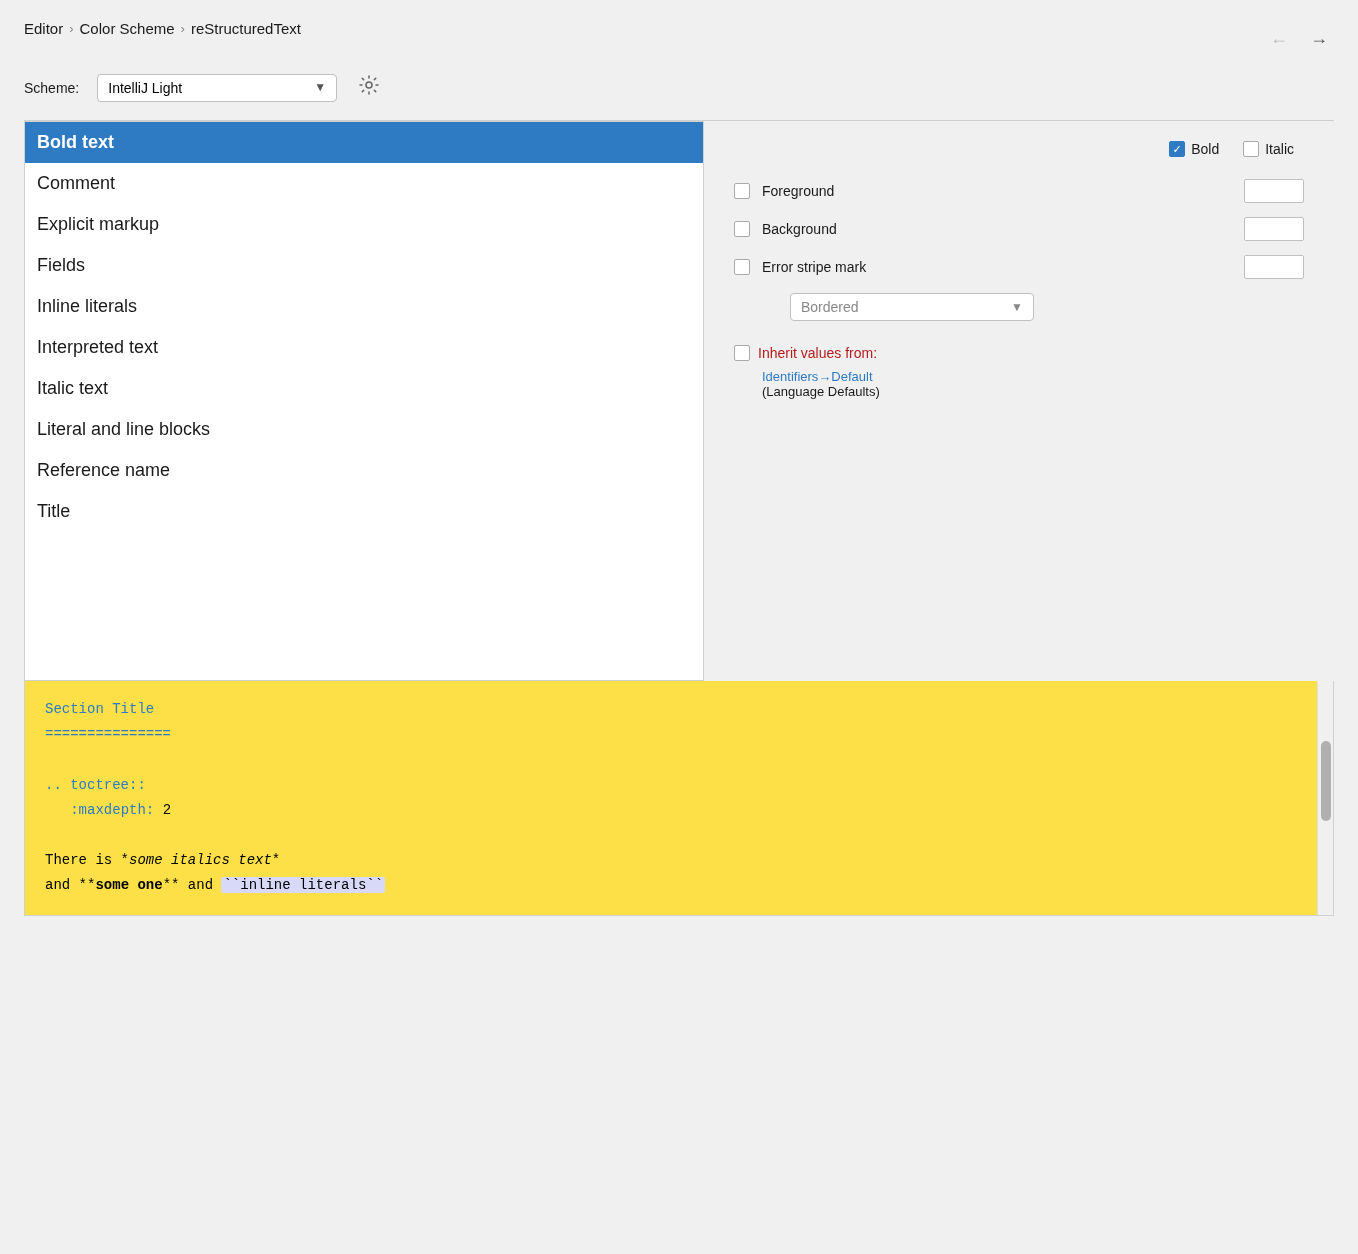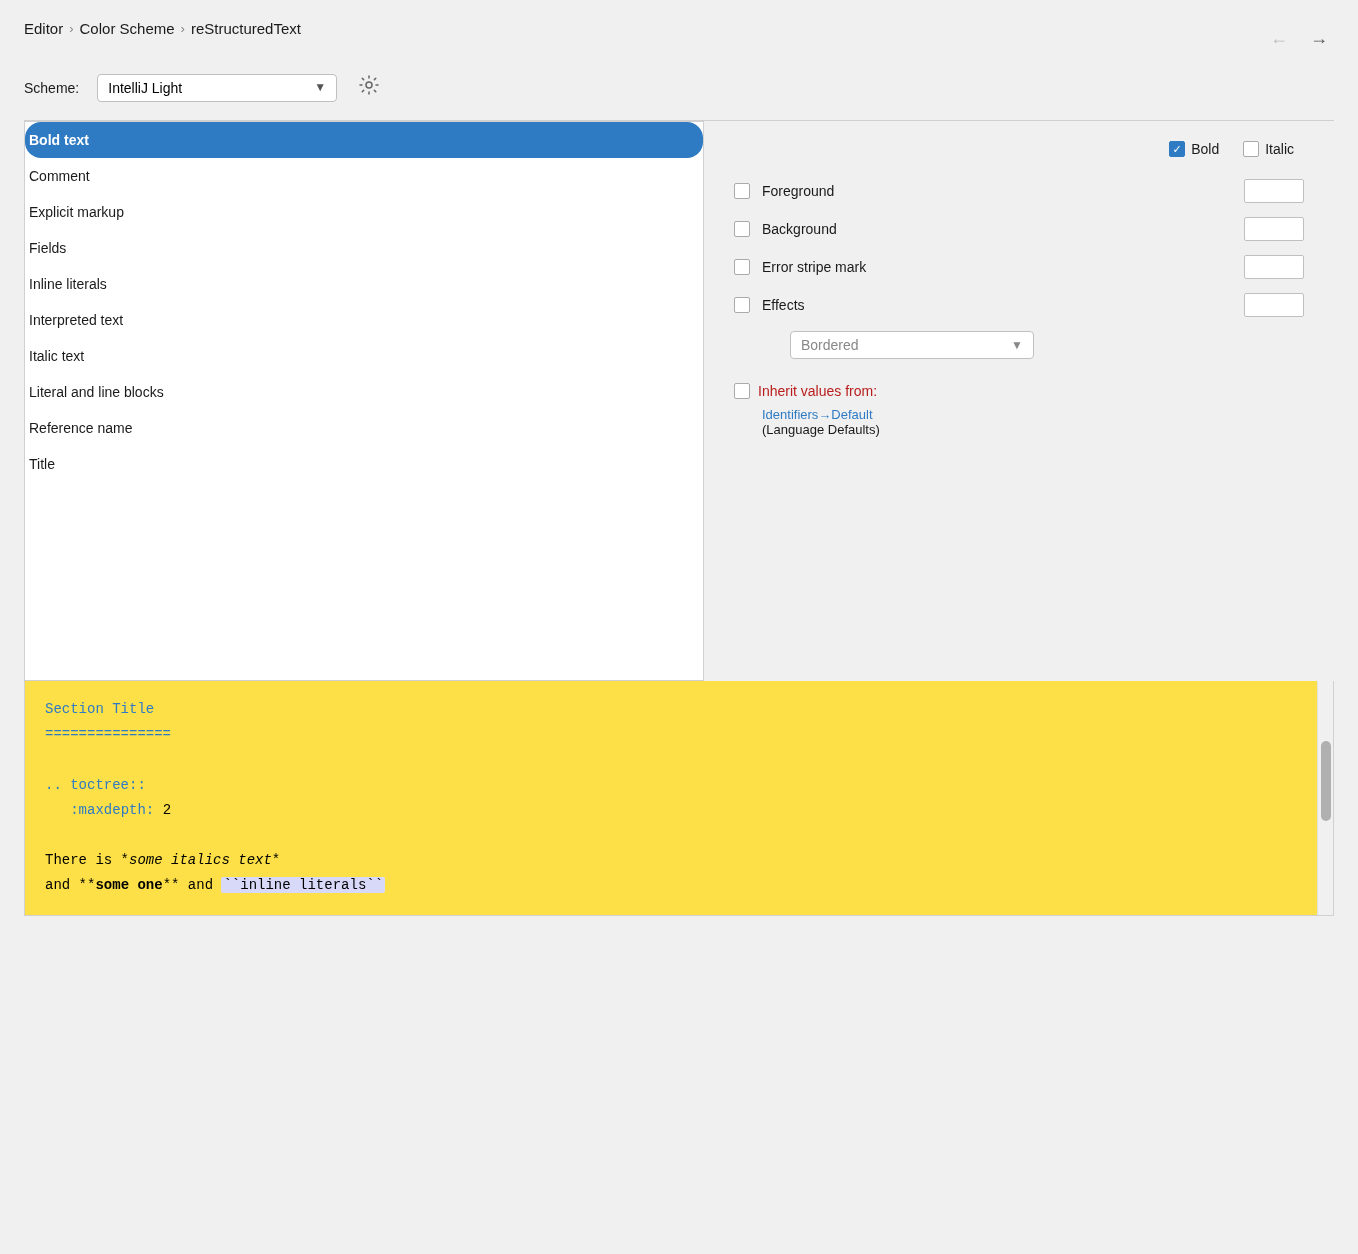--- a/index.html
+++ b/index.html
@@ -83,25 +83,24 @@
       gap: 0;
       background: #f0f0f0;
     }
     .left-panel {
       width: 680px;
       background: #fff;
       border: 1px solid #d0d0d0;
       min-height: 560px;
     }
     .list-item {
-      padding: 10px 4px;
-      font-size: 14px;
-      cursor: pointer;
-      color: #1a1a1a;
-      border-radius: 16px;
+      padding: 10px 12px;
+      font-size: 18px;
+      cursor: pointer;
+      color: #1a1a1a;
     }
     .list-item.selected {
       background: #2e7bc4;
       color: #fff;
       font-weight: 600;
     }
     .right-panel {
       flex: 1;
       padding: 20px 30px;
       background: #f0f0f0;
@@ -340,25 +339,20 @@
         <span class="color-row-label">Background</span>
         <div class="color-swatch"></div>
       </div>
 
       <div class="color-row">
         <div class="color-row-checkbox"></div>
         <span class="color-row-label">Error stripe mark</span>
         <div class="color-swatch"></div>
       </div>
 
-      <div class="color-row">
-        <div class="color-row-checkbox"></div>
-        <span class="color-row-label">Effects</span>
-        <div class="color-swatch"></div>
-      </div>
 
       <div style="margin-left: 28px; margin-bottom: 20px;">
         <div class="effects-dropdown">
           <span class="effects-dropdown-text">Bordered</span>
           <span class="effects-dropdown-arrow">▼</span>
         </div>
       </div>
 
       <div class="inherit-row">
         <div class="color-row-checkbox"></div>

